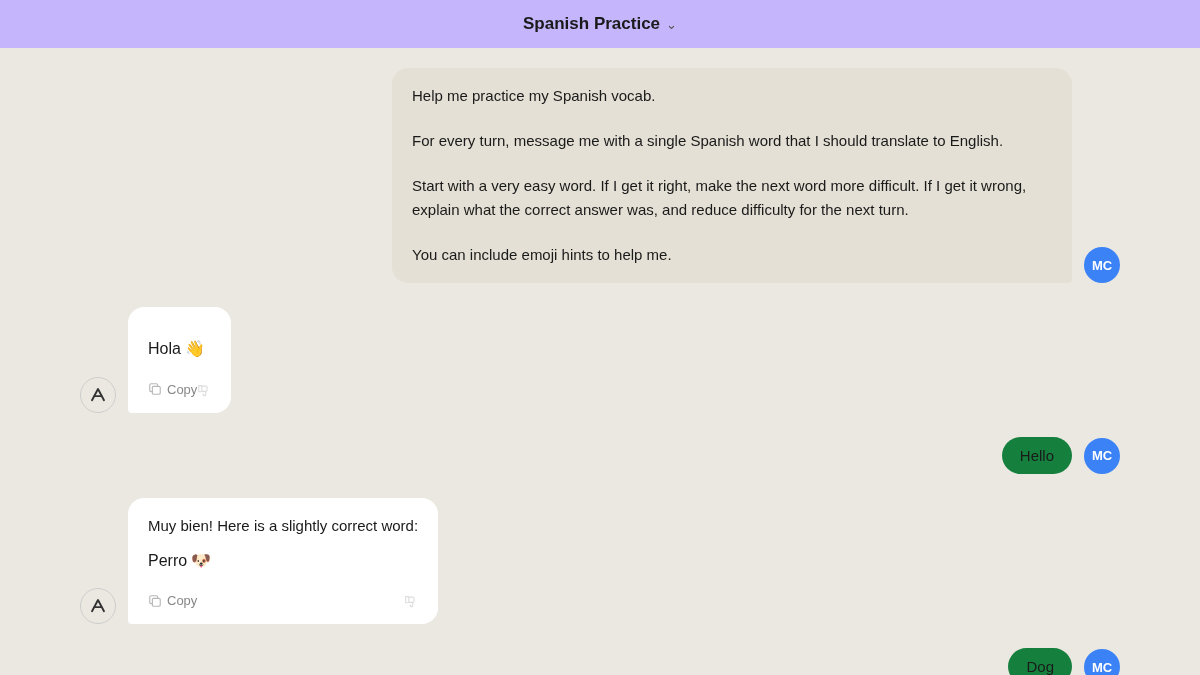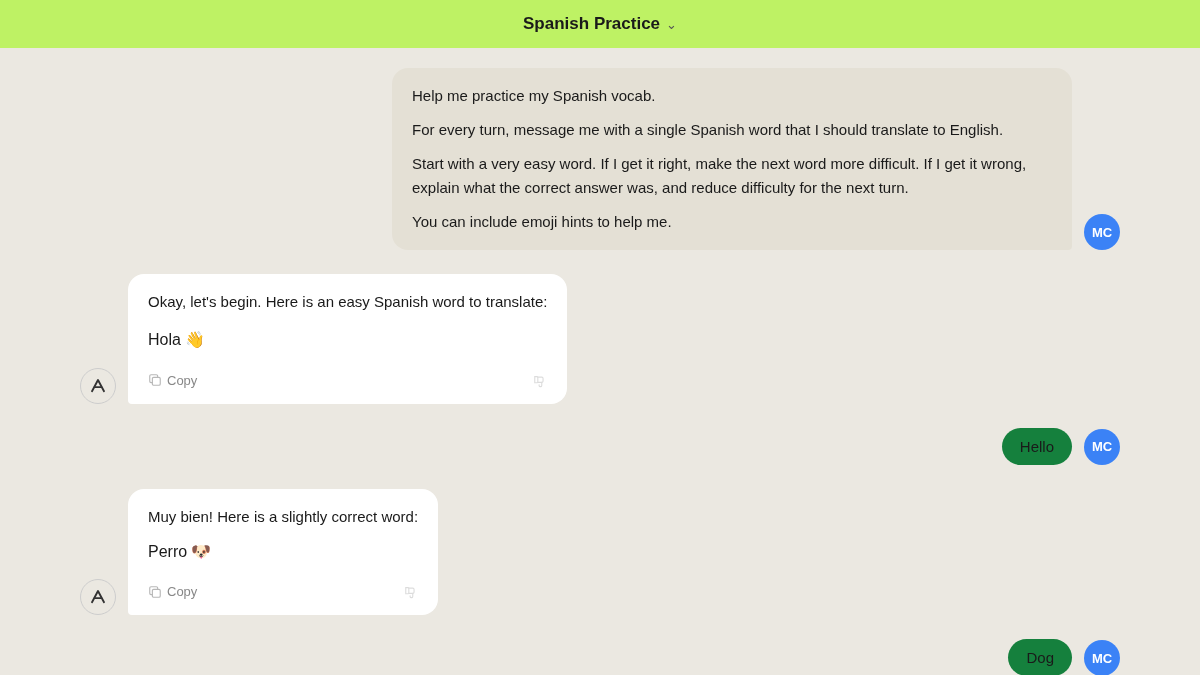--- a/index.html
+++ b/index.html
@@ -17,21 +17,21 @@
       display: flex;
       flex-direction: column;
     }
 
     
     .header {
       display: flex;
       align-items: center;
       justify-content: center;
       padding: 4px 20px;
-      background-color: #bef264;
+      background-color: #c4b5fd;
       border-bottom: none;
       height: 48px;
       flex-shrink: 0;
     }
 
     .header-title-wrapper {
       display: flex;
       align-items: center;
       gap: 6px;
       cursor: pointer;
@@ -116,21 +116,21 @@
       border-bottom-right-radius: 4px;
     }
 
     .bubble-assistant {
       background-color: #ffffff;
       margin-left: 12px;
       border-bottom-left-radius: 4px;
     }
 
     .bubble p + p {
-      margin-top: 10px;
+      margin-top: 21px;
     }
 
     
     .copy-bar {
       display: flex;
       align-items: flex-end;
       justify-content: space-between;
       margin-top: 12px;
       padding-top: 8px;
     }
@@ -193,21 +193,20 @@
 
   <div class="message-row assistant">
     <div class="avatar avatar-assistant">
 
       <svg width="18" height="18" viewBox="0 0 24 24" fill="none" xmlns="http://www.w3.org/2000/svg">
         <path d="M4 19L12 4L20 19" stroke="#333" stroke-width="2.5" stroke-linecap="round" stroke-linejoin="round"></path>
         <path d="M7.5 13.5H16.5" stroke="#333" stroke-width="2.5" stroke-linecap="round"></path>
       </svg>
     </div>
     <div class="bubble bubble-assistant">
-      <p>Okay, let's begin. Here is an easy Spanish word to translate:</p>
       <p style="margin-top:13px; font-size:16px;">Hola 👋</p>
       <div class="copy-bar">
         <button class="copy-btn">
           <svg class="copy-icon-svg" viewBox="0 0 16 16" fill="none" xmlns="http://www.w3.org/2000/svg">
             <rect x="5" y="5" width="9" height="9" rx="1.5" stroke="#888" stroke-width="1.3"></rect>
             <path d="M11 5V3.5A1.5 1.5 0 0 0 9.5 2H3.5A1.5 1.5 0 0 0 2 3.5v6A1.5 1.5 0 0 0 3.5 11H5" stroke="#888" stroke-width="1.3" stroke-linecap="round"></path>
           </svg>
           <span>Copy</span>
         </button>
         <svg class="thumbs-icon-svg" viewBox="0 0 16 16" fill="none" xmlns="http://www.w3.org/2000/svg">

